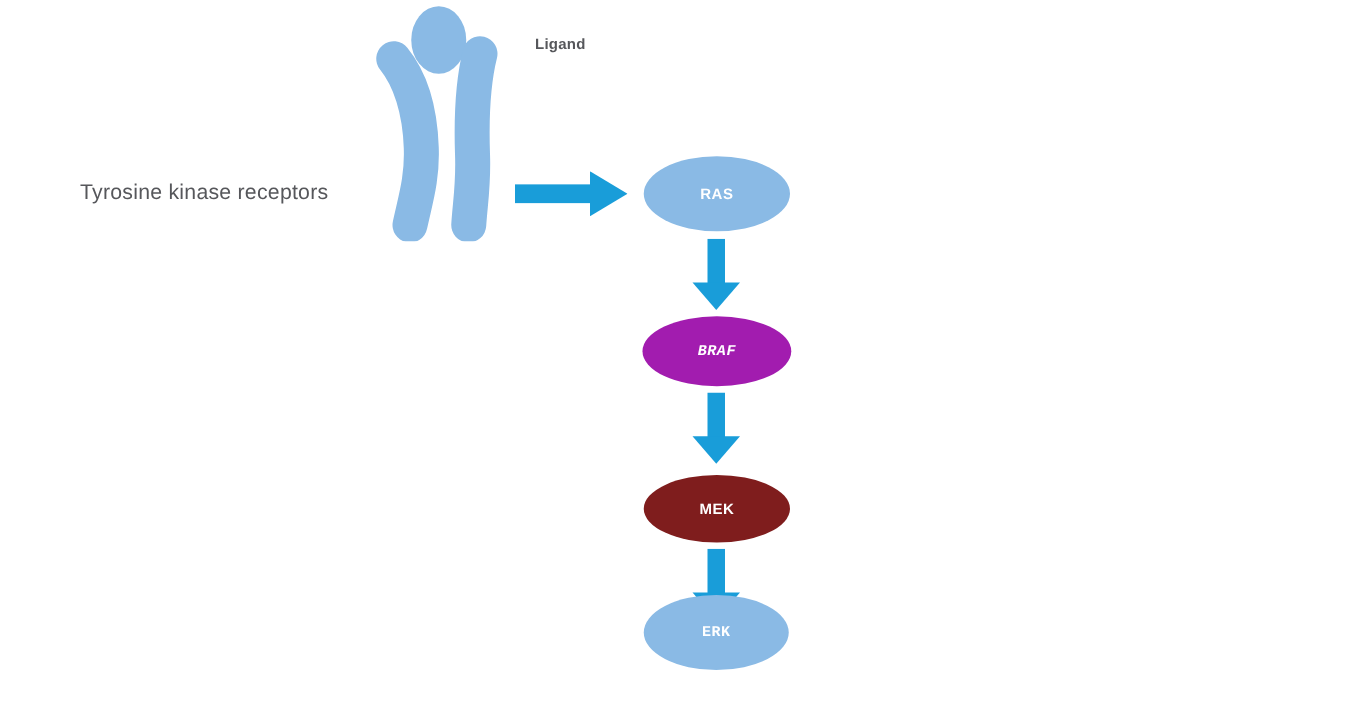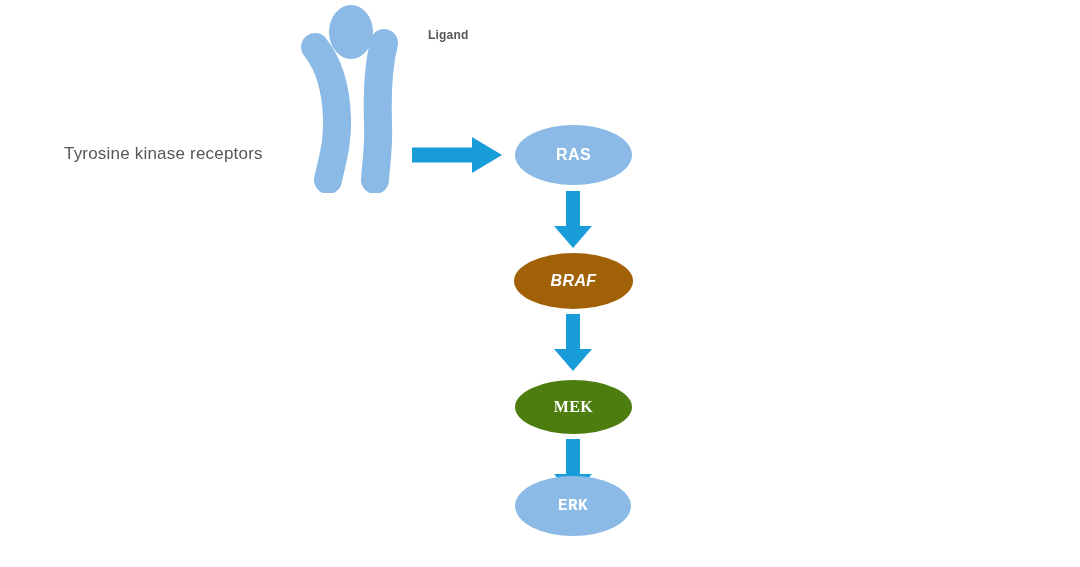--- a/index.html
+++ b/index.html
@@ -39,21 +39,21 @@
   }
 
   .receptor-svg { left: 280px; top: 3px; }
 
   .node {
     display: flex;
     align-items: center;
     justify-content: center;
     border-radius: 50%;
     color: #ffffff;
-    font-size: 16px;
+    font-size: 12px;
     font-weight: bold;
     letter-spacing: 0.4px;
   }
   .node.italic { font-style: italic; font-weight: 600; }
 
   .node-ras  { left: 515px; top: 125px; width: 117px; height: 60px; }
   .node-braf { left: 514px; top: 253px; width: 119px; height: 56px; }
   .node-mek  { left: 515px; top: 380px; width: 117px; height: 54px; }
   .node-erk  { left: 515px; top: 476px; width: 116px; height: 60px; font-family: Liberation Mono, monospace; }
 
@@ -89,17 +89,17 @@
   <svg class="abs arrow-down-2" width="40" height="58" viewBox="0 0 40 58" style="color: rgb(25, 157, 217);">
     <rect x="13" y="0" width="14" height="37" fill="currentColor"></rect>
     <polygon points="1,35 39,35 20,57" fill="currentColor"></polygon>
   </svg>
   <svg class="abs arrow-down-3" width="40" height="58" viewBox="0 0 40 58" style="color: rgb(25, 157, 217);">
     <rect x="13" y="0" width="14" height="37" fill="currentColor"></rect>
     <polygon points="1,35 39,35 20,57" fill="currentColor"></polygon>
   </svg>
 
   <div class="abs node node-ras" style="background: rgb(138, 186, 229); color: rgb(255, 255, 255);">RAS</div>
-  <div class="abs node node-braf italic" style="background: #a16207; color: rgb(255, 255, 255);">BRAF</div>
-  <div class="abs node node-mek" style="background: #4d7c0f; color: rgb(255, 255, 255); font-family: Liberation Serif, serif;">MEK</div>
+  <div class="abs node node-braf italic" style="background: #a21caf; color: rgb(255, 255, 255); font-family: Liberation Mono, monospace;">BRAF</div>
+  <div class="abs node node-mek" style="background: #7f1d1d; color: rgb(255, 255, 255);">MEK</div>
   <div class="abs node node-erk" style="background: rgb(138, 186, 229); color: rgb(255, 255, 255);">ERK</div>
 
 </div>
 
 </body></html>

